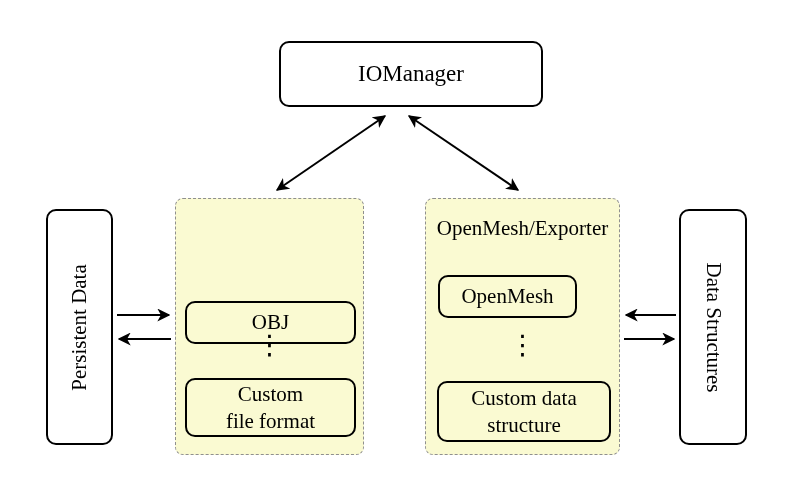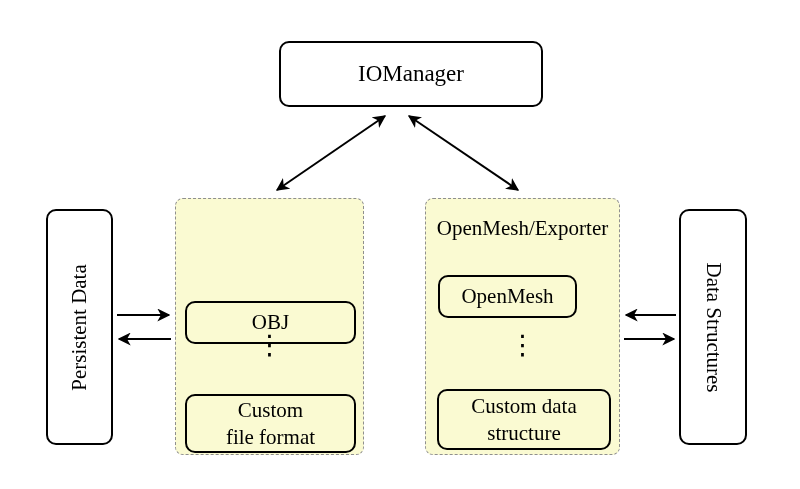--- a/index.html
+++ b/index.html
@@ -47,23 +47,23 @@
   .item {
     position: absolute; box-sizing: border-box;
     background: #fafad2;
     border: 2.5px solid #000;
     border-radius: 10px;
     display: flex; flex-direction: column;
     align-items: center; justify-content: center;
     font-size: 21px; line-height: 27px; text-align: center;
   }
   #item-obj        { left: 9px;  top: 76px;  width: 171px; height: 43px; margin-top: 26px; }
-  #item-customfile { left: 9px;  top: 179px; width: 171px; height: 59px; margin-top: 16px; }
+  #item-customfile { left: 9px;  top: 179px; width: 171px; height: 59px; }
   #item-openmesh   { left: 12px; top: 76px;  width: 139px; height: 43px; }
-  #item-customdata { left: 11px; top: 190px; width: 174px; height: 61px; }
+  #item-customdata { left: 11px; top: 182px; width: 174px; height: 61px; }
   .ln:empty { display: none; }
 
   .vdots {
     position: absolute; top: 131px; left: 0; width: 100%;
     text-align: center;
     font-family: "DejaVu Sans", sans-serif;
     font-size: 27px; line-height: 30px;
     color: #000;
   }
 </style>

